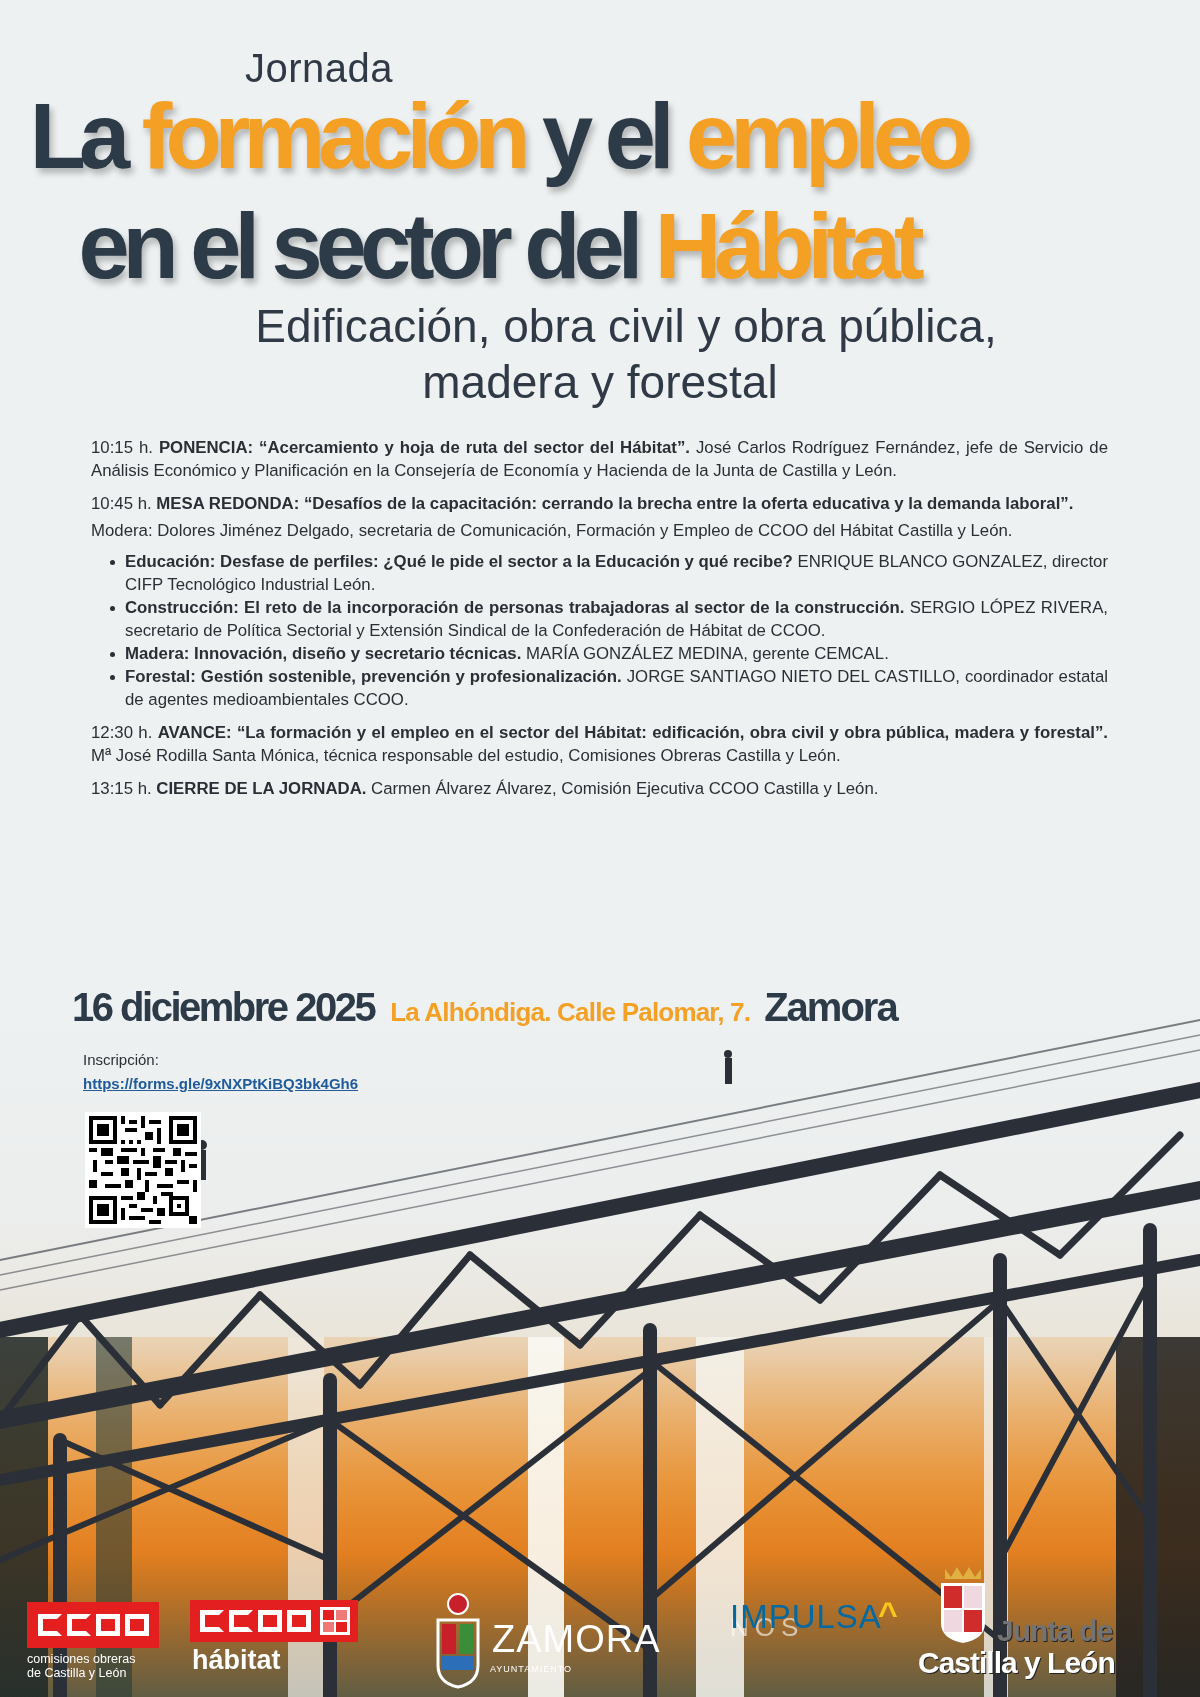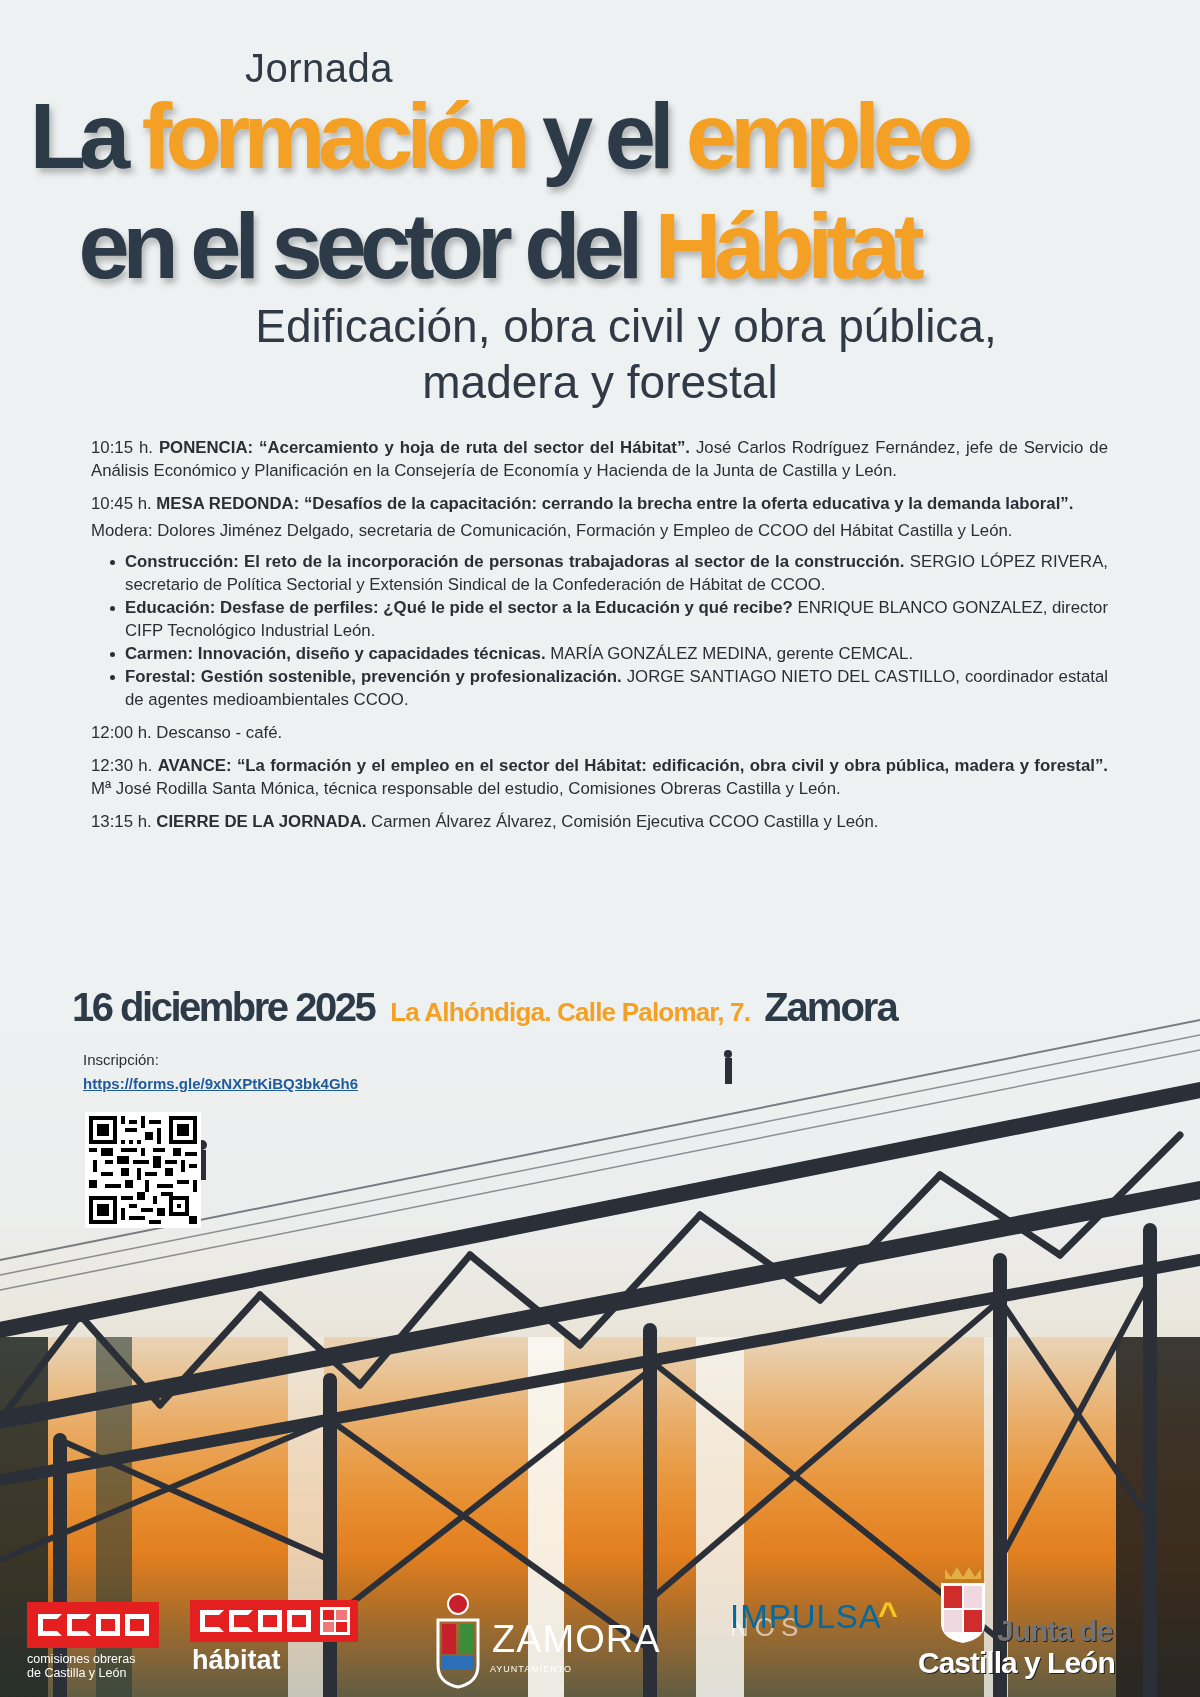--- a/index.html
+++ b/index.html
@@ -195,26 +195,25 @@
   <p>
     <span>10:15 h.</span>
     <b>PONENCIA: “Acercamiento y hoja de ruta del sector del Hábitat”.</b><span> José Carlos Rodríguez Fernández, jefe de Servicio de Análisis Económico y Planificación en la Consejería de Economía y Hacienda de la Junta de Castilla y León.</span>
   </p>
   <p class="nomargin">
     <span>10:45 h.</span>
     <b>MESA REDONDA: “Desafíos de la capacitación: cerrando la brecha entre la oferta educativa y la demanda laboral”.</b>
   </p>
   <p class="nomargin">Modera: Dolores Jiménez Delgado, secretaria de Comunicación, Formación y Empleo de CCOO del Hábitat Castilla y León.</p>
   <ul>
+    <li><b>Educación: Desfase de perfiles: ¿Qué le pide el sector a la Educación y qué recibe?</b><span> ENRIQUE BLANCO GONZALEZ, director CIFP Tecnológico Industrial León.</span></li>
     <li><b>Construcción: El reto de la incorporación de personas trabajadoras al sector de la construcción.</b><span> SERGIO LÓPEZ RIVERA, secretario de Política Sectorial y Extensión Sindical de la Confederación de Hábitat de CCOO.</span></li>
-    <li><b>Educación: Desfase de perfiles: ¿Qué le pide el sector a la Educación y qué recibe?</b><span> ENRIQUE BLANCO GONZALEZ, director CIFP Tecnológico Industrial León.</span></li>
-    <li><b>Carmen: Innovación, diseño y capacidades técnicas.</b><span> MARÍA GONZÁLEZ MEDINA, gerente CEMCAL.</span></li>
+    <li><b>Madera: Innovación, diseño y secretario técnicas.</b><span> MARÍA GONZÁLEZ MEDINA, gerente CEMCAL.</span></li>
     <li><b>Forestal: Gestión sostenible, prevención y profesionalización.</b><span> JORGE SANTIAGO NIETO DEL CASTILLO, coordinador estatal de agentes medioambientales CCOO.</span></li>
   </ul>
-  <p>12:00 h. Descanso - café.</p>
   <p>
     <span>12:30 h.</span>
     <b>AVANCE: “La formación y el empleo en el sector del Hábitat: edificación, obra civil y obra pública, madera y forestal”.</b><span>  Mª José Rodilla Santa Mónica, técnica responsable del estudio, Comisiones Obreras Castilla y León.</span>
   </p>
   <p>
     <span>13:15 h.</span>
     <b>CIERRE DE LA JORNADA.</b><span> Carmen Álvarez Álvarez, Comisión Ejecutiva CCOO Castilla y León.</span>
   </p>
 </div>
 

